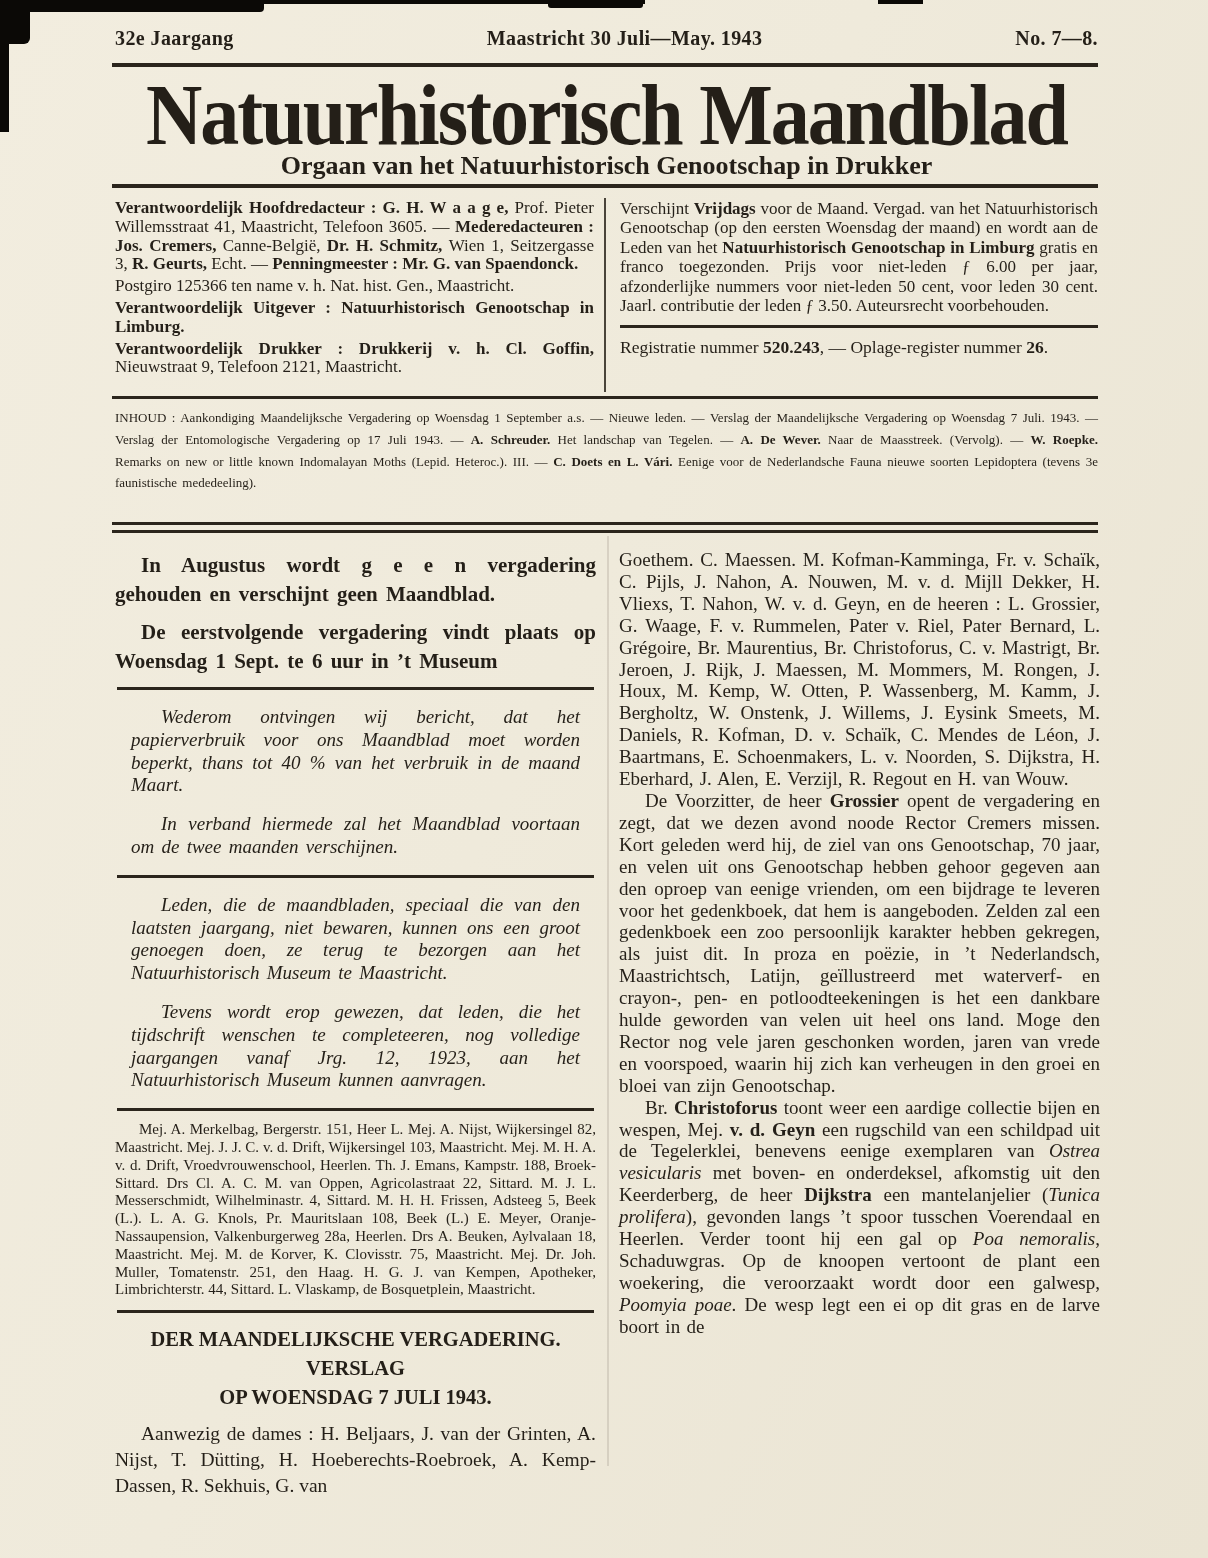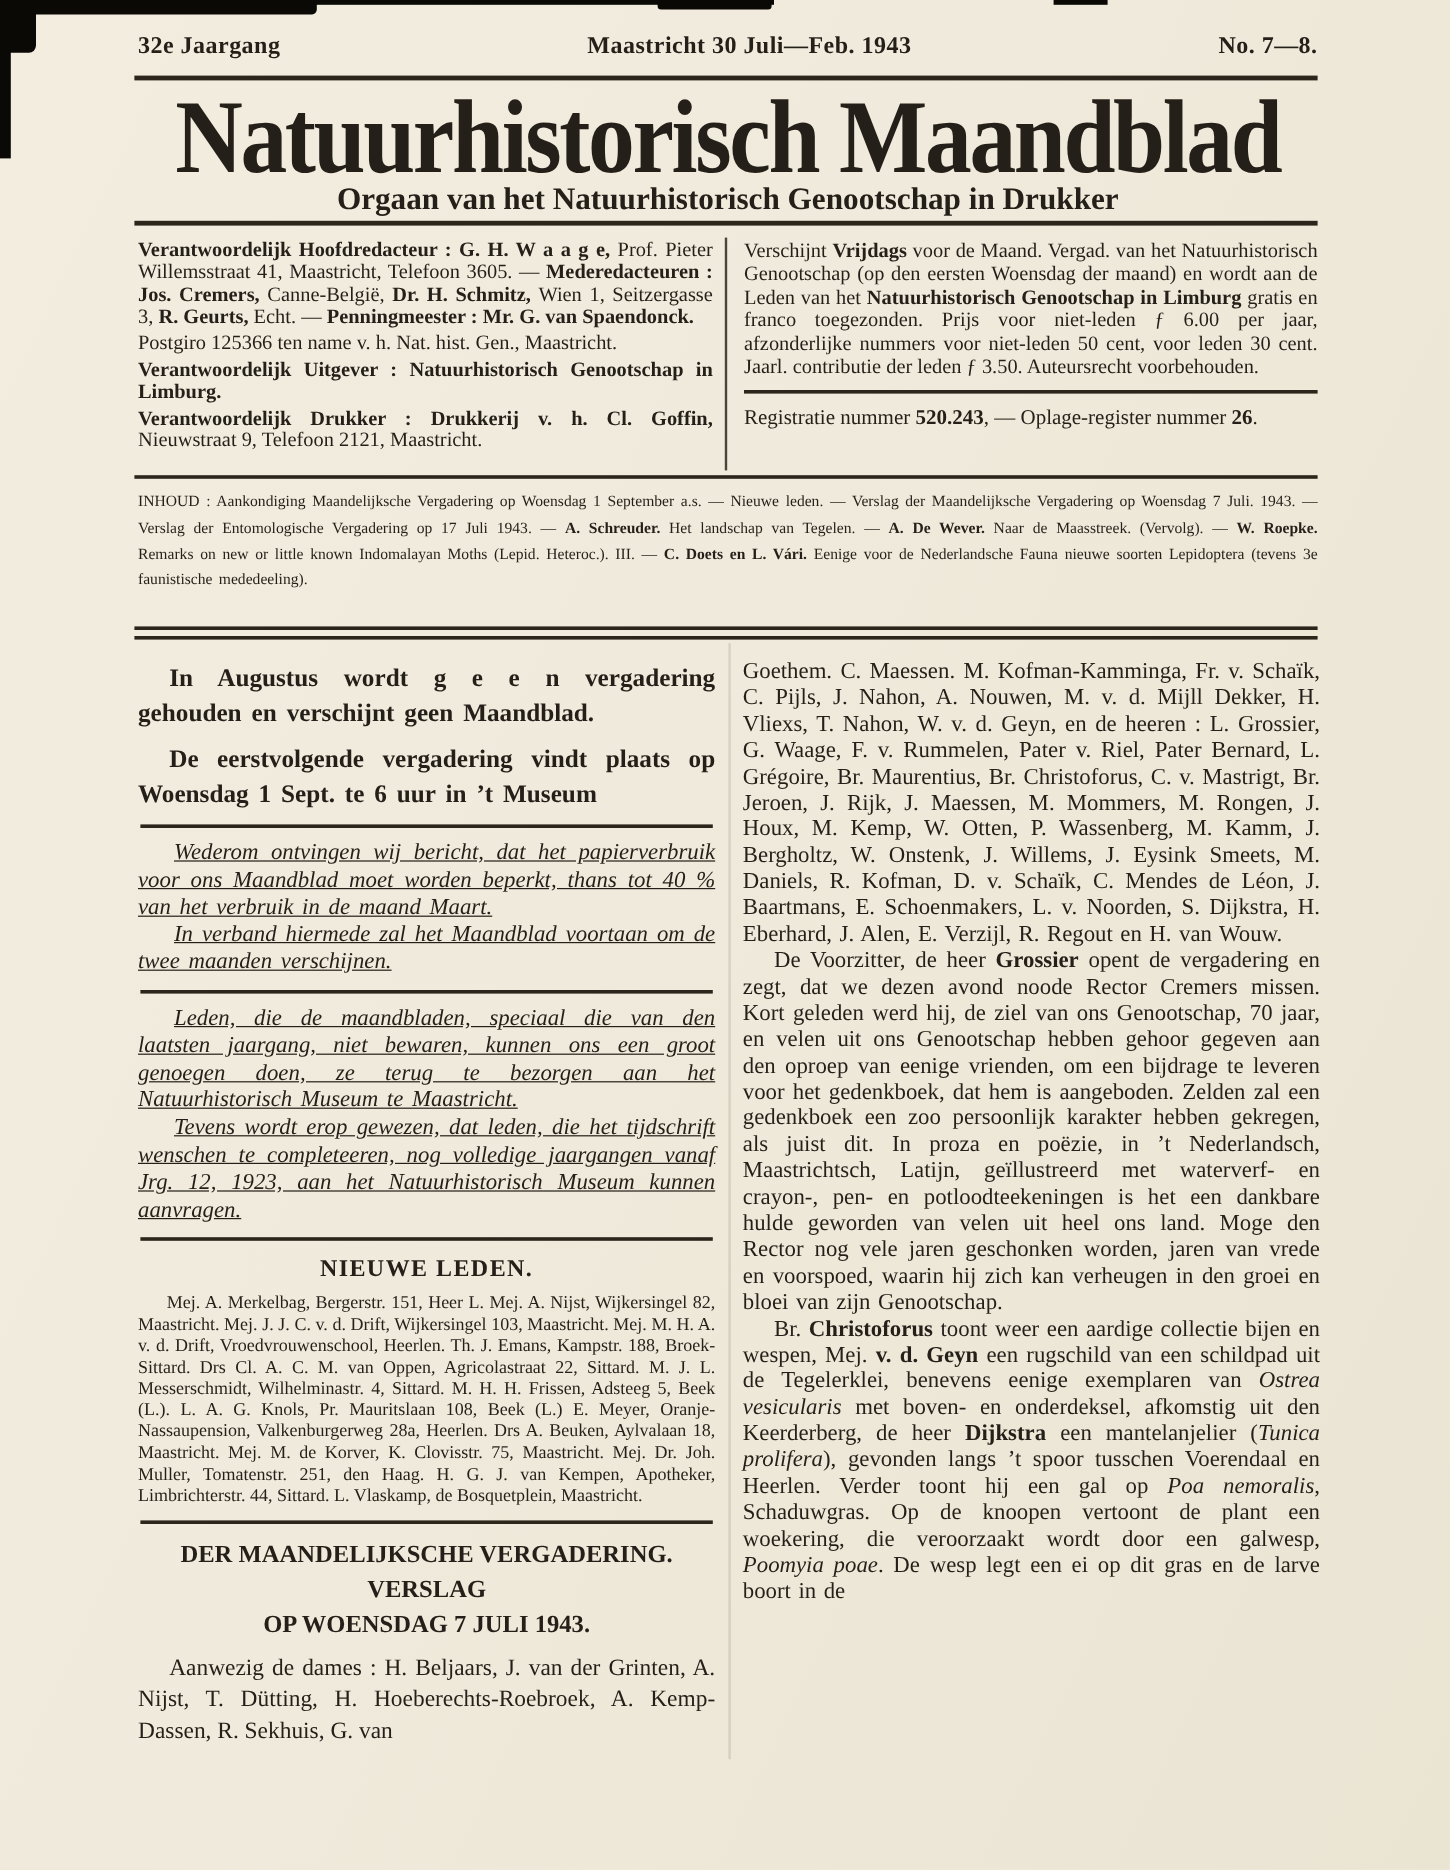--- a/index.html
+++ b/index.html
@@ -44,21 +44,21 @@
   .inhoud{position:absolute;top:407px;left:115px;width:983px;font-size:13px;line-height:21.8px;text-align:justify;word-spacing:2px;}
   .dr1{top:522px;left:112px;width:986px;height:3px;}
   .dr2{top:530px;left:112px;width:986px;height:3px;}
   
   .col-divider{position:absolute;left:607px;top:536px;width:1.5px;height:930px;background:rgba(60,50,40,.13);}
   .col-left{position:absolute;left:115px;top:545px;width:481px;}
   .col-right{position:absolute;left:619px;top:549px;width:481px;}
   .announce{font-size:21px;font-weight:bold;line-height:29px;text-align:justify;text-indent:26px;margin:6px 0 0 0;word-spacing:3px;}
   .announce2{margin-top:9px;}
   .lrule{height:3px;background:var(--rule);margin:11px 2px 10px 2px;}
-  .notice{font-style:italic;font-size:19px;line-height:22.8px;text-align:justify;text-indent:30px;margin:0;word-spacing:2.5px;text-decoration:underline;}
+  .notice{font-style:italic;font-size:19px;line-height:22.8px;text-align:justify;text-indent:30px;margin:16px;word-spacing:2.5px;}
   .members-heading{text-align:center;font-weight:bold;font-size:20px;letter-spacing:1.2px;margin:12px 0 9px 0;}
   .members{font-size:15px;line-height:17.8px;text-align:justify;text-indent:24px;margin:0;}
   .report-heading{text-align:center;font-weight:bold;font-size:20.5px;line-height:29px;margin:12px 0 9px 0;}
   .attendees{font-size:19.5px;line-height:26px;text-align:justify;text-indent:26px;margin:0;}
   .body-p{font-size:19px;line-height:21.9px;text-align:justify;word-spacing:1.5px;margin:0;}
   .body-p.indent{text-indent:26px;}
   .b{font-weight:bold;}
   .i{font-style:italic;}
 </style>
 </head>
@@ -68,21 +68,21 @@
 
   <div class="art a1"></div>
   <div class="art a2"></div>
   <div class="art a3"></div>
   <div class="art a4"></div>
   <div class="art a5"></div>
   <div class="art a6"></div>
 
   <div class="header-row">
     <span>32e Jaargang</span>
-    <span>Maastricht 30 Juli—Feb. 1943</span>
+    <span>Maastricht 30 Juli—May. 1943</span>
     <span>No. 7—8.</span>
   </div>
   <div class="rule rule-1"></div>
 
   <div class="title">Natuurhistorisch Maandblad</div>
   <div class="subtitle">Orgaan van het Natuurhistorisch Genootschap in Drukker</div>
   <div class="rule rule-2"></div>
 
   <div class="masthead">
     <div class="m-left">
@@ -109,21 +109,20 @@
   <div class="col-left">
     <p class="announce">In Augustus wordt g e e n vergadering gehouden en verschijnt geen Maandblad.</p>
     <p class="announce announce2">De eerstvolgende vergadering vindt plaats op Woensdag 1 Sept. te 6 uur in ’t Museum</p>
     <div class="lrule"></div>
     <p class="notice">Wederom ontvingen wij bericht, dat het papierverbruik voor ons Maandblad moet worden beperkt, thans tot 40 % van het verbruik in de maand Maart.</p>
     <p class="notice">In verband hiermede zal het Maandblad voortaan om de twee maanden verschijnen.</p>
     <div class="lrule"></div>
     <p class="notice">Leden, die de maandbladen, speciaal die van den laatsten jaargang, niet bewaren, kunnen ons een groot genoegen doen, ze terug te bezorgen aan het Natuurhistorisch Museum te Maastricht.</p>
     <p class="notice">Tevens wordt erop gewezen, dat leden, die het tijdschrift wenschen te completeeren, nog volledige jaargangen vanaf Jrg. 12, 1923, aan het Natuurhistorisch Museum kunnen aanvragen.</p>
     <div class="lrule"></div>
-    <h2 class="members-heading">NIEUWE LEDEN.</h2>
     <p class="members">Mej. A. Merkelbag, Bergerstr. 151, Heer L. Mej. A. Nijst, Wijkersingel 82, Maastricht. Mej. J. J. C. v. d. Drift, Wijkersingel 103, Maastricht. Mej. M. H. A. v. d. Drift, Vroedvrouwenschool, Heerlen. Th. J. Emans, Kampstr. 188, Broek-Sittard. Drs Cl. A. C. M. van Oppen, Agricolastraat 22, Sittard. M. J. L. Messerschmidt, Wilhelminastr. 4, Sittard. M. H. H. Frissen, Adsteeg 5, Beek (L.). L. A. G. Knols, Pr. Mauritslaan 108, Beek (L.) E. Meyer, Oranje-Nassaupension, Valkenburgerweg 28a, Heerlen. Drs A. Beuken, Aylvalaan 18, Maastricht. Mej. M. de Korver, K. Clovisstr. 75, Maastricht. Mej. Dr. Joh. Muller, Tomatenstr. 251, den Haag. H. G. J. van Kempen, Apotheker, Limbrichterstr. 44, Sittard. L. Vlaskamp, de Bosquetplein, Maastricht.</p>
     <div class="lrule"></div>
     <h2 class="report-heading">
       <span style="display:block">DER MAANDELIJKSCHE VERGADERING.</span>
       <span style="display:block">VERSLAG</span>
       <span style="display:block">OP WOENSDAG 7 JULI 1943.</span>
     </h2>
     <p class="attendees">Aanwezig de dames : H. Beljaars, J. van der Grinten, A. Nijst, T. Dütting, H. Hoeberechts-Roebroek, A. Kemp-Dassen, R. Sekhuis, G. van</p>
   </div>
 

